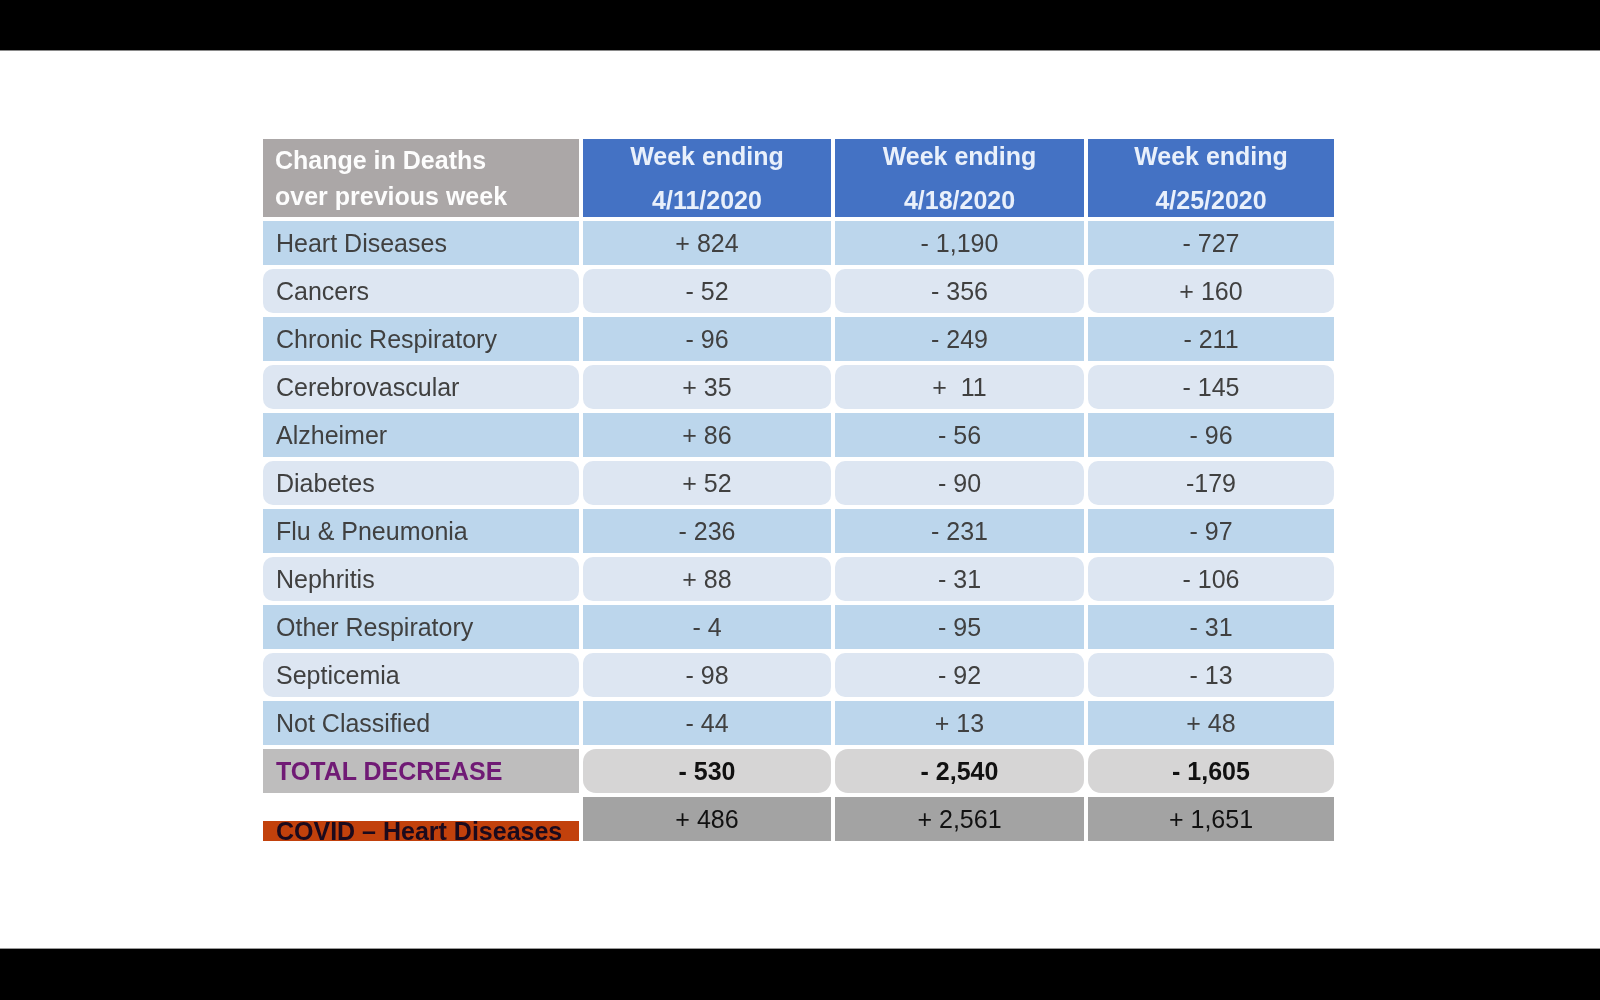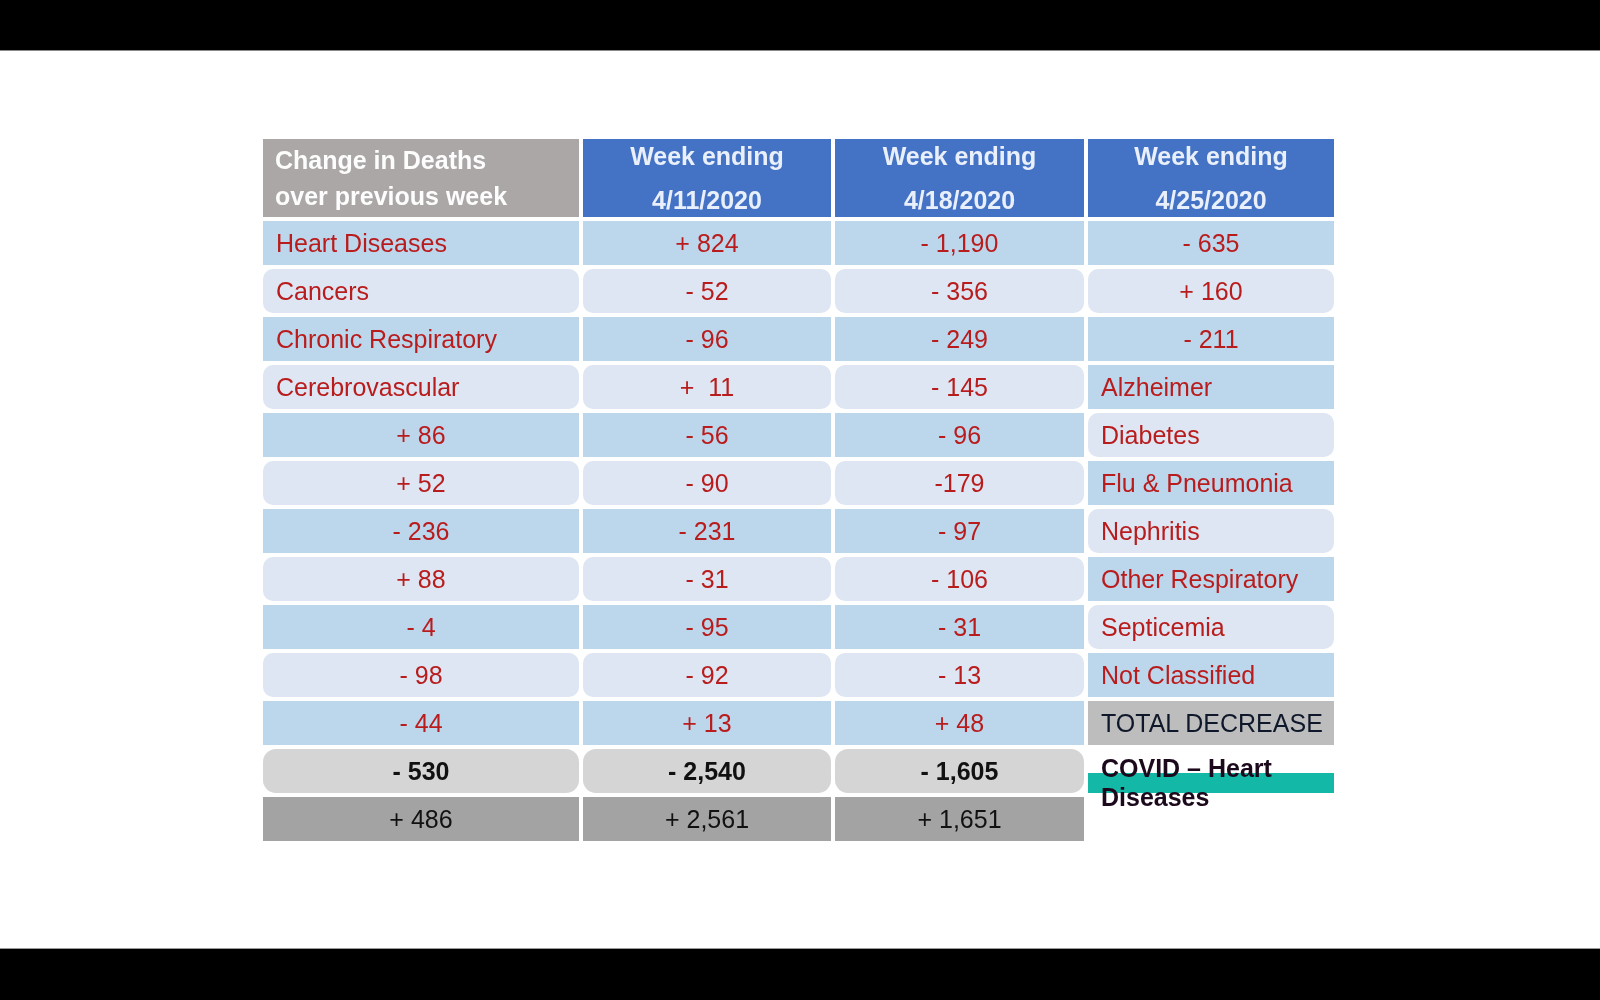--- a/index.html
+++ b/index.html
@@ -19,21 +19,21 @@
     left: 263px; top: 139px;
     display: grid;
     grid-template-columns: 316px 248px 249px 246px;
     grid-template-rows: 78px repeat(13, 44px);
     gap: 4px;
   }
   .c {
     display: flex;
     align-items: center;
     font-size: 25px;
-    color: #b91c1c;
+    color: #404040;
     white-space: pre-line;
   }
   
   .hdr {
     background: #4472C4;
     color: #e9f0fb;
     font-weight: bold;
     justify-content: center;
     text-align: center;
     line-height: 44px;
@@ -46,23 +46,23 @@
     text-align: left;
     padding-left: 12px;
     line-height: 36px;
   }
   
   .a  { background: #bcd6ec; }
   .b  { background: #dde6f2; border-radius: 10px; }
   .lbl { justify-content: flex-start; padding-left: 13px; }
   .val { justify-content: center; white-space: pre; }
 
-  .total-lbl { background: #bebdbd; font-weight: normal; color: #0f172a; }
+  .total-lbl { background: #bebdbd; font-weight: bold; color: #701a75; }
   .total-val { background: #d6d5d5; font-weight: bold; color: #111111; border-radius: 13px; }
-  .covid-lbl { background: #14b8a6; font-weight: bold; color: #1c0a1c; margin-top: 24px; }
+  .covid-lbl { background: #c2410c; font-weight: bold; color: #1c0a1c; margin-top: 24px; }
   .covid-val { background: #a3a3a3; font-weight: normal; color: #111111; }
 </style>
 </head>
 <body>
 
 <div class="frame">
   <div class="letterbox top"></div>
 
   <div class="deaths-table">
 
@@ -71,33 +71,34 @@
     <div class="c hdr">Week ending
 4/11/2020</div>
     <div class="c hdr">Week ending
 4/18/2020</div>
     <div class="c hdr">Week ending
 4/25/2020</div>
 
     <div class="c a lbl">Heart Diseases</div>
     <div class="c a val">+ 824</div>
     <div class="c a val">- 1,190</div>
-    <div class="c a val">- 635</div>
+    <div class="c a val">- 727</div>
 
     <div class="c b lbl">Cancers</div>
     <div class="c b val">- 52</div>
     <div class="c b val">- 356</div>
     <div class="c b val">+ 160</div>
 
     <div class="c a lbl">Chronic Respiratory</div>
     <div class="c a val">- 96</div>
     <div class="c a val">- 249</div>
     <div class="c a val">- 211</div>
 
     <div class="c b lbl">Cerebrovascular</div>
+    <div class="c b val">+ 35</div>
     <div class="c b val">+  11</div>
     <div class="c b val">- 145</div>
 
     <div class="c a lbl">Alzheimer</div>
     <div class="c a val">+ 86</div>
     <div class="c a val">- 56</div>
     <div class="c a val">- 96</div>
 
     <div class="c b lbl">Diabetes</div>
     <div class="c b val">+ 52</div>

